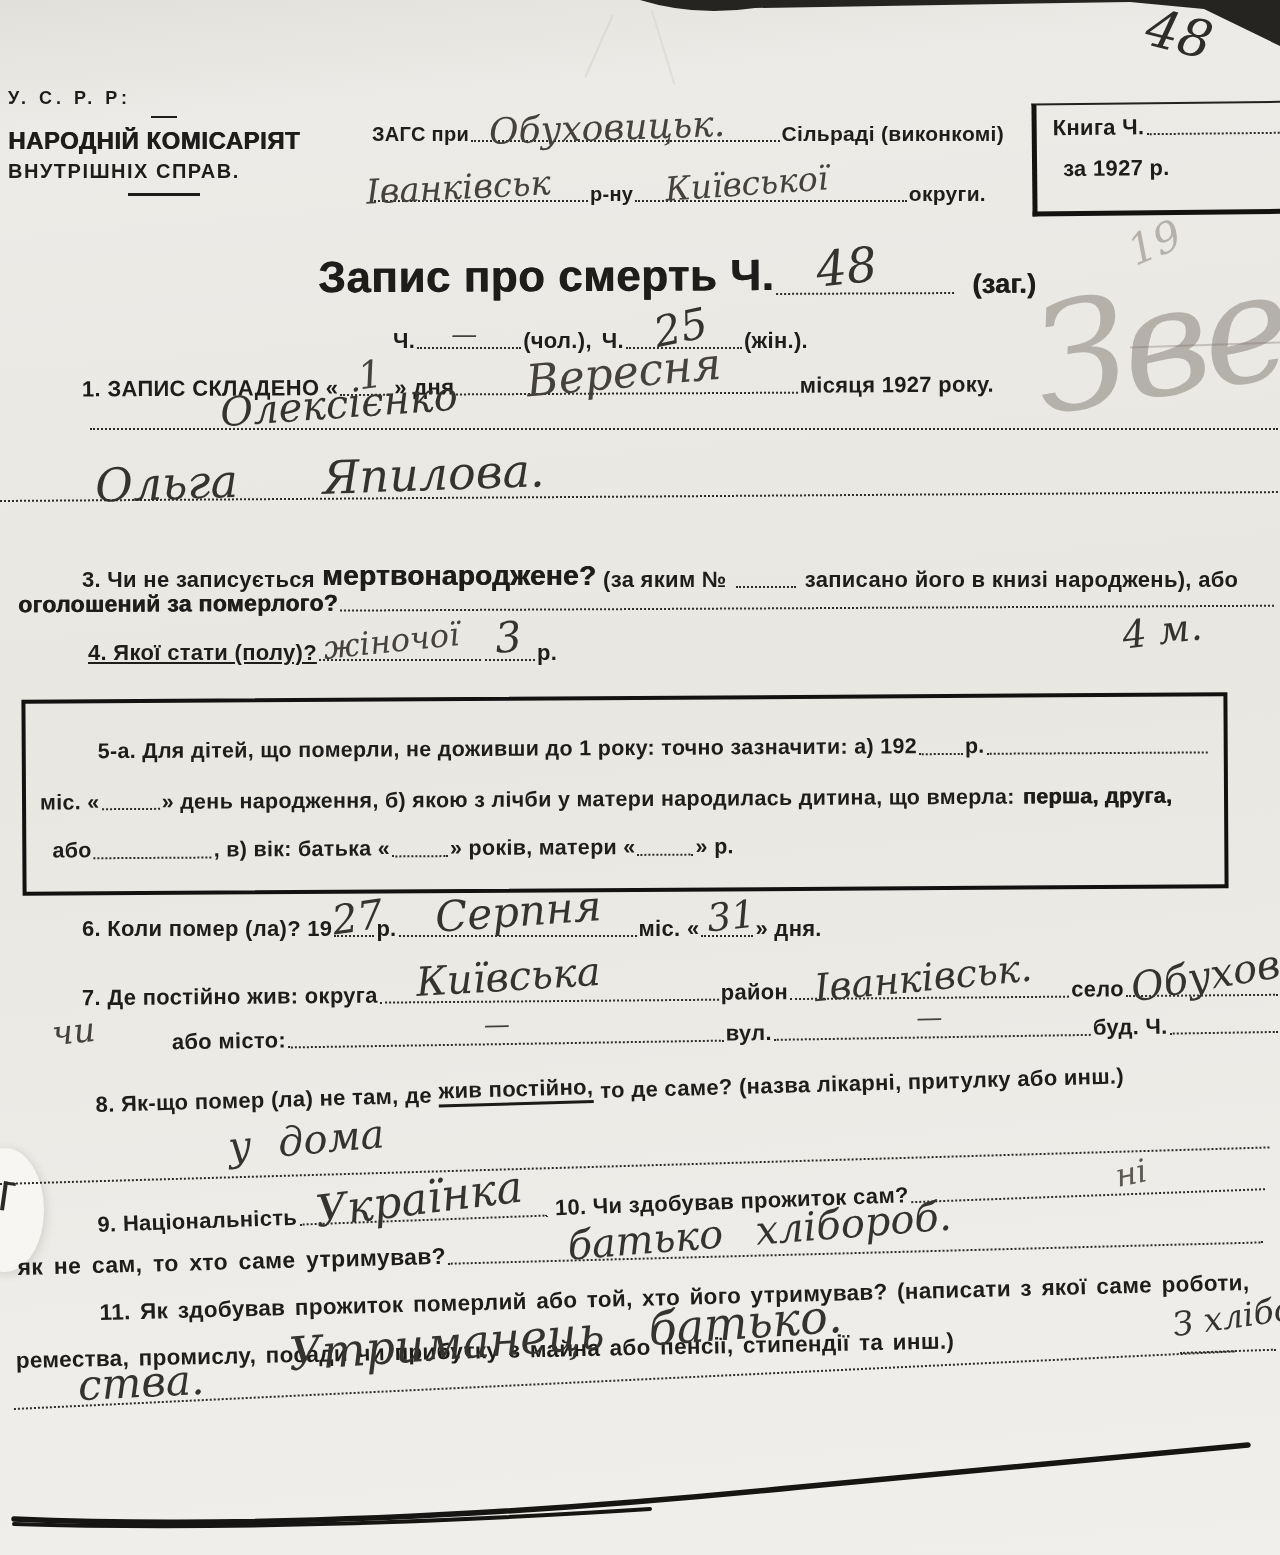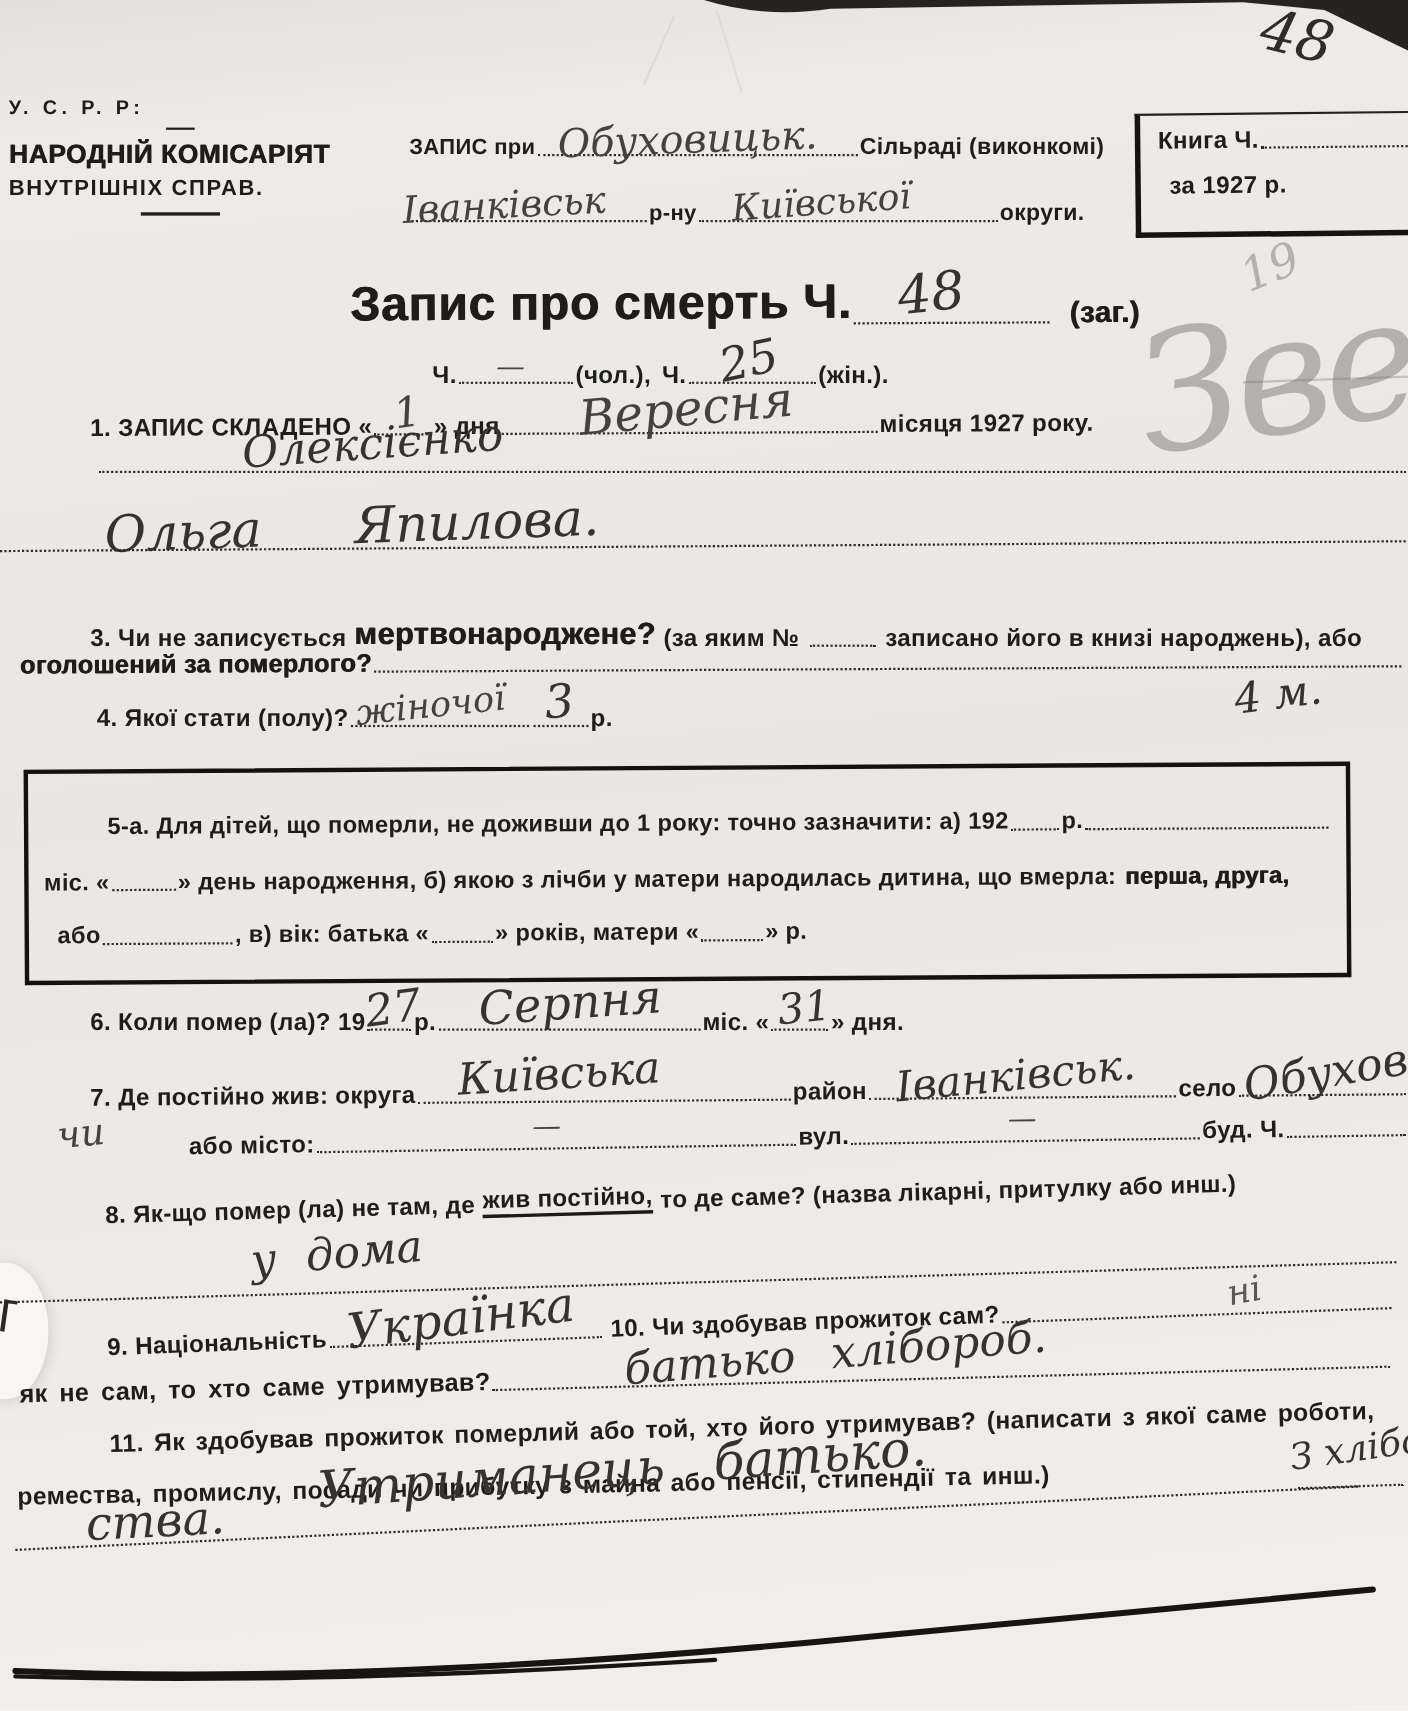--- a/index.html
+++ b/index.html
@@ -43,21 +43,21 @@
 
 <div style="position:absolute;left:8px;top:88px;width:312px;">
   <div class="pr" style="font-size:18px;letter-spacing:4px;">У. С. Р. Р:</div>
   <div style="width:26px;height:0;border-top:2px solid #1e1d1b;margin:7px auto 9px auto;"></div>
   <div class="pr xb" style="font-size:24px;letter-spacing:.5px;">НАРОДНІЙ КОМІСАРІЯТ</div>
   <div class="pr" style="font-size:20px;letter-spacing:1.5px;margin-top:6px;">ВНУТРІШНІХ СПРАВ.</div>
   <div style="width:72px;height:0;border-top:3px solid #1e1d1b;margin:10px auto 0 auto;"></div>
 </div>
 
 <div class="row" style="left:372px;top:122px;width:632px;">
-  <span class="pr" style="font-size:20px;">ЗАПИС при</span>
+  <span class="pr" style="font-size:20px;">ЗАГС при</span>
   <span class="dots grow" style="min-width:240px;">
     <span class="hw" style="left:18px;bottom:-6px;font-size:36px;transform:rotate(-2deg);">Обуховицьк.</span>
   </span>
   <span class="pr" style="font-size:21px;">Сільраді (виконкомі)</span>
 </div>
 
 <div class="row" style="left:368px;top:182px;width:618px;">
   <span class="dots" style="width:218px;">
     <span class="hw" style="left:-4px;bottom:-4px;font-size:34px;transform:rotate(-3deg);">Іванківськ</span>
   </span>
@@ -123,21 +123,21 @@
   <span class="pr" style="font-size:22px;">(за яким №</span>
   <span class="dots" style="width:60px;"></span>
   <span class="pr" style="font-size:22px;">записано його в книзі народжень), або</span>
 </div>
 <div class="row" style="left:18px;top:588px;width:1258px;transform:rotate(-.3deg);">
   <span class="pr xb" style="font-size:23px;">оголошений за померлого?</span>
   <span class="dots grow"></span>
 </div>
 
 <div class="row" style="left:88px;top:640px;width:1120px;">
-  <span class="pr" style="font-size:22px;">4. Якої стати (полу)?</span>
+  <span class="pr" style="font-size:22px;text-decoration:underline;">4. Якої стати (полу)?</span>
   <span class="dots" style="width:162px;">
     <span class="hw" style="left:4px;bottom:2px;font-size:32px;transform:rotate(-6deg);">жіночої</span>
   </span>
   <span class="dots" style="width:50px;">
     <span class="hw hw-dk" style="left:10px;bottom:0;font-size:42px;transform:rotate(-5deg);">3</span>
   </span>
   <span class="pr" style="font-size:22px;">р.</span>
 </div>
 <div class="hw hw-dk" style="left:1122px;top:612px;font-size:38px;transform:rotate(-7deg);">4 м.</div>
 

